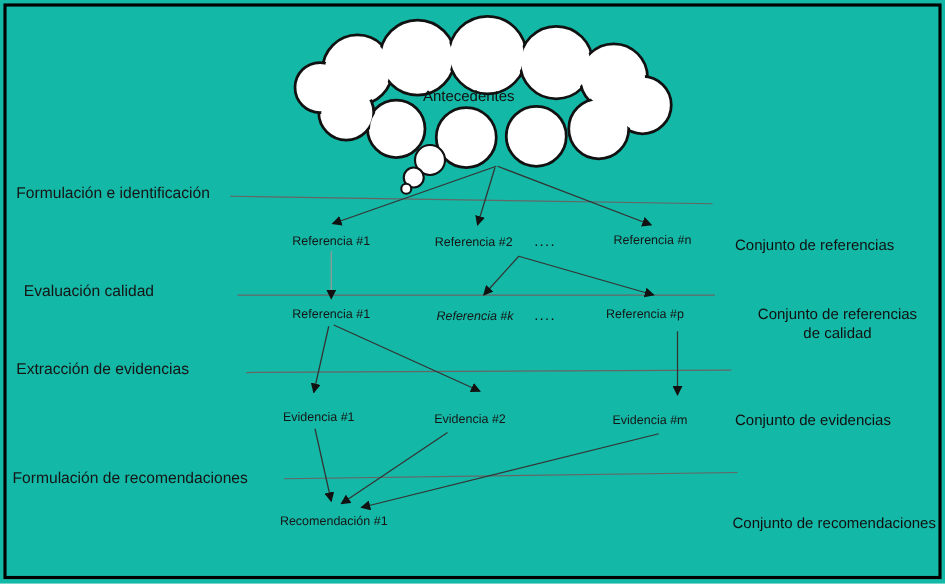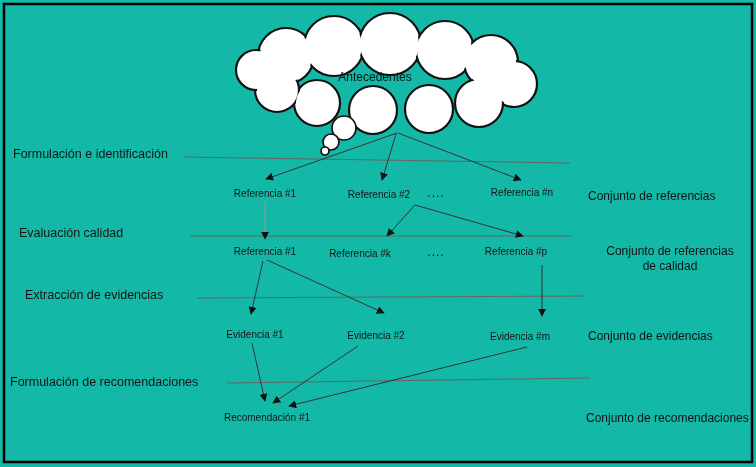--- a/index.html
+++ b/index.html
@@ -88,30 +88,30 @@
       <line x1="252" y1="343" x2="265" y2="401"></line>
       <line x1="358" y1="346" x2="273" y2="403"></line>
       <line x1="527" y1="347" x2="289" y2="406"></line>
     </g>
   </svg>
 
   <div class="txt cloud-label" style="left:375px;top:70px;">Antecedentes</div>
 
   <div class="txt stage-label" style="left:13px;top:147px;">Formulación e identificación</div>
   <div class="txt stage-label" style="left:19px;top:226px;">Evaluación calidad</div>
-  <div class="txt stage-label" style="left:13px;top:288px;margin-left:12px;">Extracción de evidencias</div>
+  <div class="txt stage-label" style="left:13px;top:288px;">Extracción de evidencias</div>
   <div class="txt stage-label" style="left:10px;top:375px;">Formulación de recomendaciones</div>
 
   <div class="txt node-label" style="left:265px;top:187px;">Referencia #1</div>
   <div class="txt node-label" style="left:379px;top:188px;">Referencia #2</div>
   <div class="txt dots" style="left:436px;top:186px;">....</div>
   <div class="txt node-label" style="left:522px;top:186px;">Referencia #n</div>
 
   <div class="txt node-label" style="left:265px;top:245px;">Referencia #1</div>
-  <div class="txt node-label" style="left:360px;top:247px;">Referencia #k</div>
+  <div class="txt node-label" style="left:380px;top:247px;font-style:italic;">Referencia #k</div>
   <div class="txt dots" style="left:436px;top:245px;">....</div>
   <div class="txt node-label" style="left:516px;top:245px;">Referencia #p</div>
 
   <div class="txt node-label" style="left:255px;top:328px;">Evidencia #1</div>
   <div class="txt node-label" style="left:376px;top:329px;">Evidencia #2</div>
   <div class="txt node-label" style="left:520px;top:330px;">Evidencia #m</div>
 
   <div class="txt node-label" style="left:267px;top:411px;">Recomendación #1</div>
 
   <div class="txt set-label" style="left:588px;top:189px;">Conjunto de referencias</div>

